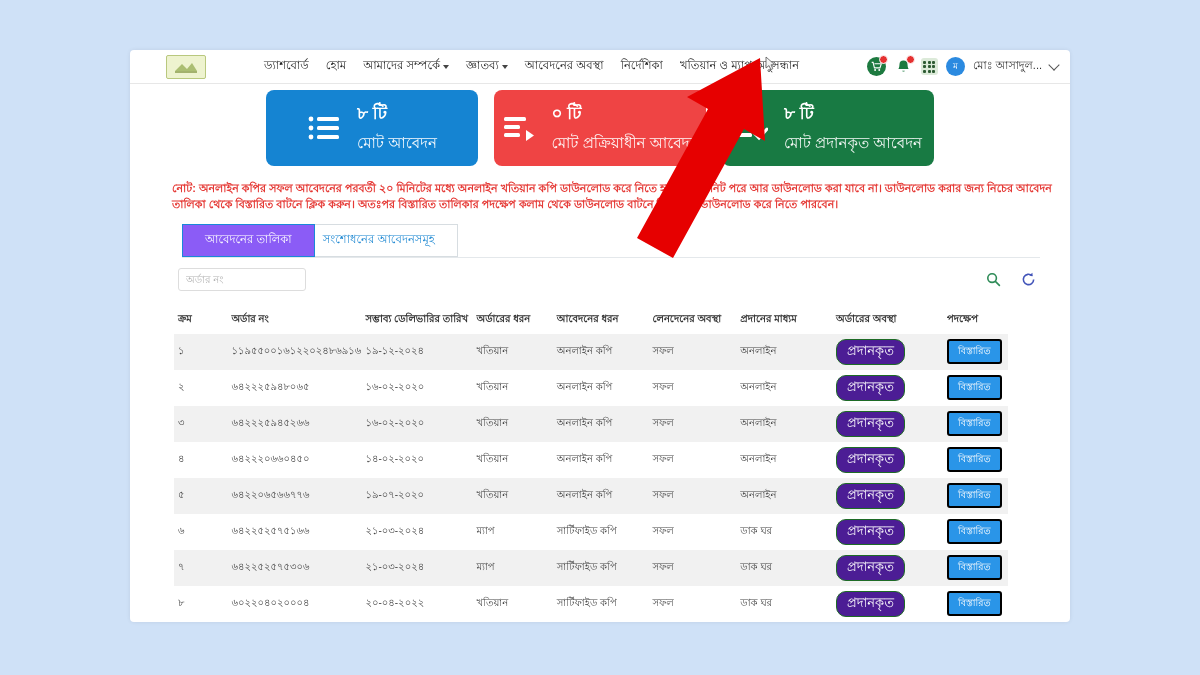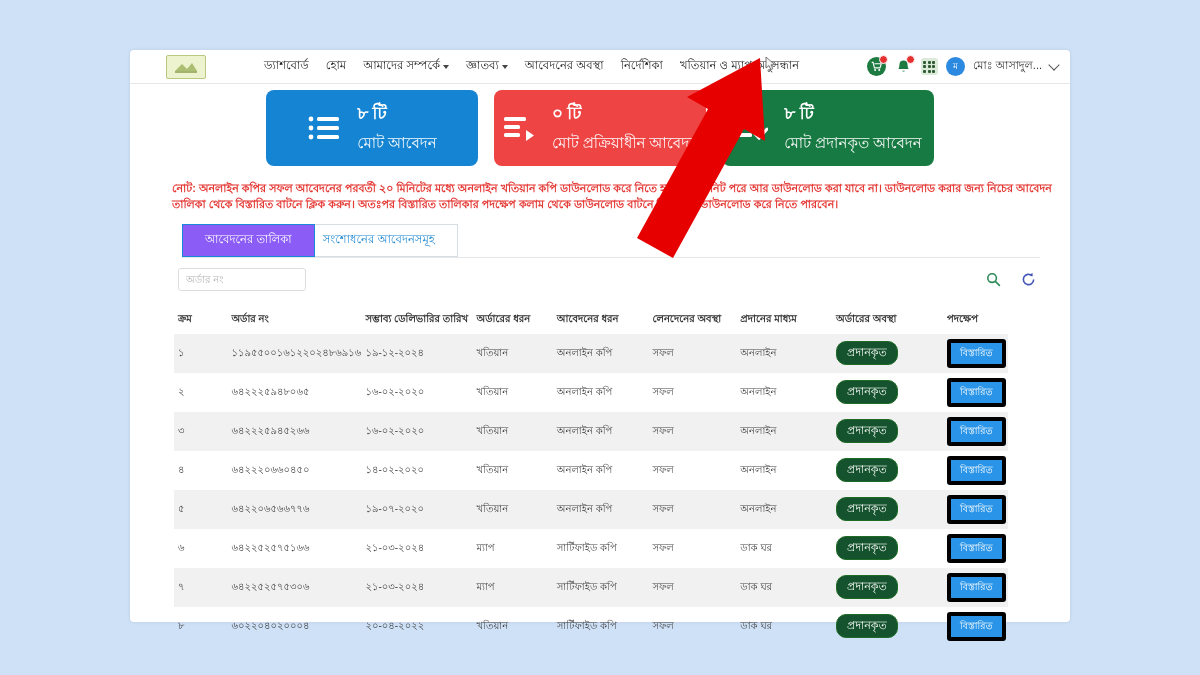--- a/index.html
+++ b/index.html
@@ -26,21 +26,21 @@
   .badge-dot{position:absolute;top:-2px;right:-2px;width:7px;height:7px;border-radius:50%;background:#e53030;border:1px solid #fff;}
   .circle-green{width:19px;height:19px;border-radius:50%;background:#1d7a40;display:flex;align-items:center;justify-content:center;}
   .apps-grid{width:17px;height:17px;border-radius:3px;background:#dcead9;display:grid;grid-template-columns:repeat(3,3px);grid-template-rows:repeat(3,3px);gap:1.5px;align-content:center;justify-content:center;}
   .apps-grid i{background:#2e5b33;border-radius:1px;}
   .avatar{width:19px;height:19px;border-radius:50%;background:#2b8ae0;color:#fff;font-size:9px;display:flex;align-items:center;justify-content:center;}
   .user-name{font-size:11px;color:#333;}
   .chev-down{width:7px;height:7px;border-right:1.6px solid #555;border-bottom:1.6px solid #555;transform:rotate(45deg);margin-top:-3px;}
   
   .cards{display:flex;justify-content:center;gap:16px;margin-top:6px;}
   .card{width:212px;height:76px;border-radius:8px;color:#fff;display:flex;align-items:center;justify-content:center;gap:16px;cursor:pointer;}
-  .card .txt{display:flex;flex-direction:column;gap:3px;font-family:Liberation Serif, serif;}
+  .card .txt{display:flex;flex-direction:column;gap:3px;}
   .card .count{font-size:17px;font-weight:bold;}
   .card .lbl{font-size:15px;opacity:.95;}
   
   .note{margin:15px 16px 0 42px;font-size:11px;font-weight:600;line-height:1.45;}
   
   .tabs{display:flex;margin:11px 30px 0 52px;border-bottom:1px solid #e4e8eb;}
   .tab{font-size:11.5px;padding:6px 22px;border:1px solid #d7dde1;background:#fff;color:#1e88d2;cursor:pointer;white-space:nowrap;}
   .tab + .tab{border-left:none;padding-left:8px;}
   .tab.active{background:#8b5cf6;border-color:#1a88d8;color:#fff;}
   
@@ -62,22 +62,22 @@
   tr.striped td{background:#f1f1f1;}
   th:nth-child(1),td:nth-child(1){width:6%;}
   th:nth-child(2),td:nth-child(2){width:16.5%;}
   th:nth-child(3),td:nth-child(3){width:13.5%;}
   th:nth-child(4),td:nth-child(4){width:9.5%;}
   th:nth-child(5),td:nth-child(5){width:11.5%;}
   th:nth-child(6),td:nth-child(6){width:10.5%;}
   th:nth-child(7),td:nth-child(7){width:11.5%;}
   th:nth-child(8),td:nth-child(8){width:13.5%;}
   th:nth-child(9),td:nth-child(9){width:7.5%;}
-  .badge{display:inline-block;background:#14532d;border:1.5px solid #1e6b26;color:#fff;border-radius:10px;padding:1.5px 10px;font-size:11px;}
-  .details-btn{background:#2a95e8;border:4px solid #000000;color:#fff;border-radius:3px;padding:3px 9px;font-size:9.5px;cursor:pointer;font-family:inherit;}
+  .badge{display:inline-block;background:#4c1d95;border:1.5px solid #1e6b26;color:#fff;border-radius:10px;padding:1.5px 10px;font-size:13px;}
+  .details-btn{background:#2a95e8;border:2px solid #000000;color:#fff;border-radius:3px;padding:3px 9px;font-size:9.5px;cursor:pointer;font-family:inherit;}
   
   .overlay{position:absolute;left:0;top:0;width:1200px;height:675px;pointer-events:none;z-index:20;}
 </style>
 </head>
 <body>
 
 <div class="page">
 
   <div class="navbar">
     <div class="logo">

